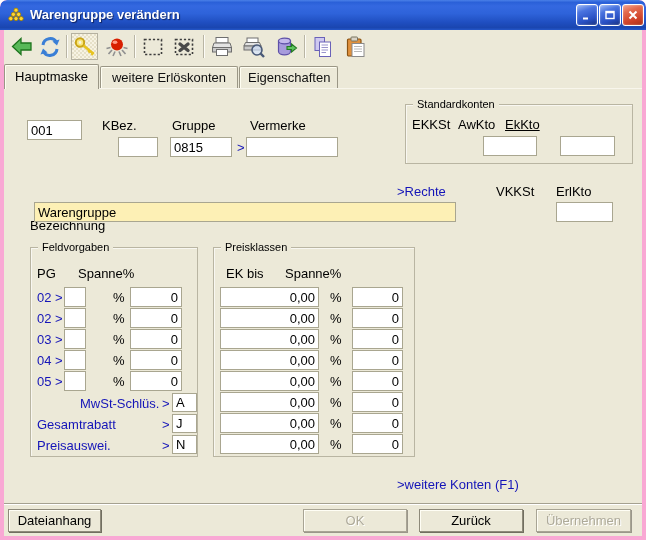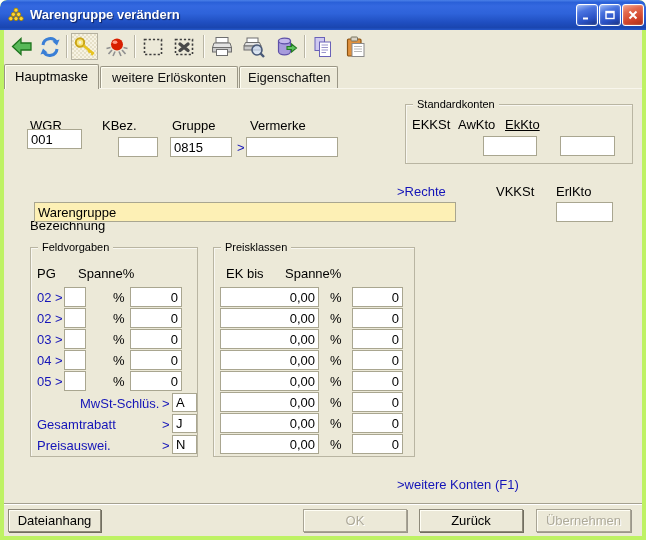--- a/index.html
+++ b/index.html
@@ -1,19 +1,19 @@
 <!DOCTYPE html>
 <html><head>
 <meta charset="utf-8">
 <style>
   html,body{margin:0;padding:0;background:#fff;}
   *{box-sizing:border-box;}
   #window{
     position:relative;width:646px;height:540px;
-    background:#bef264;border-radius:7px 7px 0 0;
+    background:#f9a8d4;border-radius:7px 7px 0 0;
     font-family:"Liberation Sans",sans-serif;font-size:13px;color:#000;
     overflow:hidden;
   }
   
   .titlebar{
     position:absolute;left:0;top:0;width:646px;height:30px;
     background:linear-gradient(180deg,#4a80e8 0%,#2a60d8 8%,#3468e0 20%,#2e63da 45%,#1f4ec0 75%,#1a46b0 92%,#2456c8 100%);
     border-radius:7px 7px 0 0;
   }
   .app-icon{position:absolute;left:8px;top:7px;width:16px;height:16px;}
@@ -207,21 +207,21 @@
     <span>Hauptmaske</span>
   </div>
   <div class="tab inactive" style="left:239px;width:99px;">
     <span>Eigenschaften</span>
   </div>
   <div class="tab inactive" style="left:100px;width:138px;">
     <span>weitere Erlöskonten</span>
   </div>
 
   <span class="lbl" style="left:30px;top:118px;">WGR</span>
-  <input class="fld" style="left: 27px; top: 129px; width: 55px;" value="001">
+  <input class="fld" style="left: 27px; top: 120px; width: 55px;" value="001">
   <span class="lbl" style="left:102px;top:118px;">KBez.</span>
   <input class="fld" style="left: 118px; top: 137px; width: 40px;" value="">
   <span class="lbl" style="left:172px;top:118px;">Gruppe</span>
   <input class="fld" style="left: 170px; top: 137px; width: 62px;" value="0815">
   <span class="lbl" style="left:250px;top:118px;">Vermerke</span>
   <span class="lbl blue" style="left:237px;top:140px;">&gt;</span>
   <input class="fld" style="left: 246px; top: 137px; width: 92px;" value="">
 
   <div class="group" style="left:405px;top:104px;width:228px;height:60px;"></div>
   <span class="legend" style="left:413px;top:98px;">Standardkonten</span>

